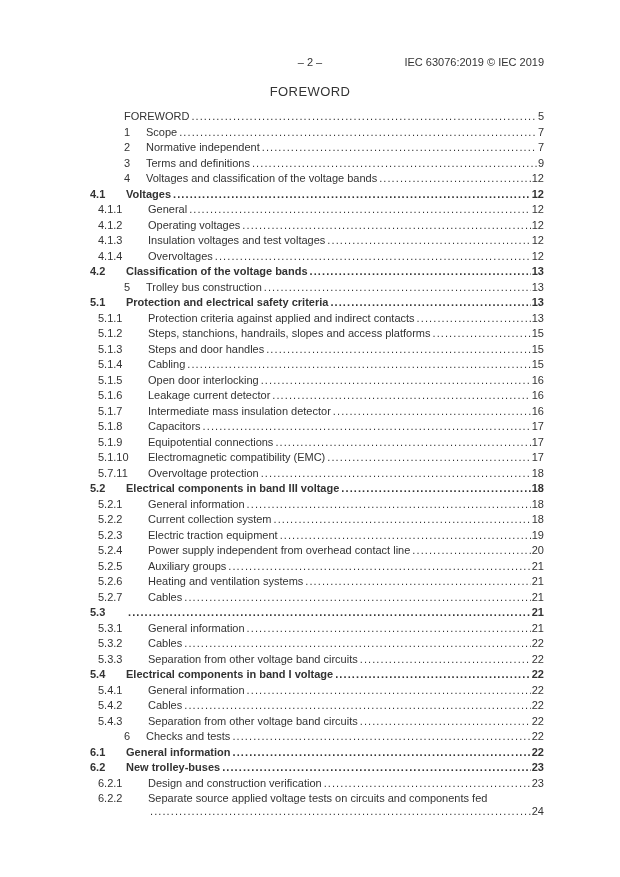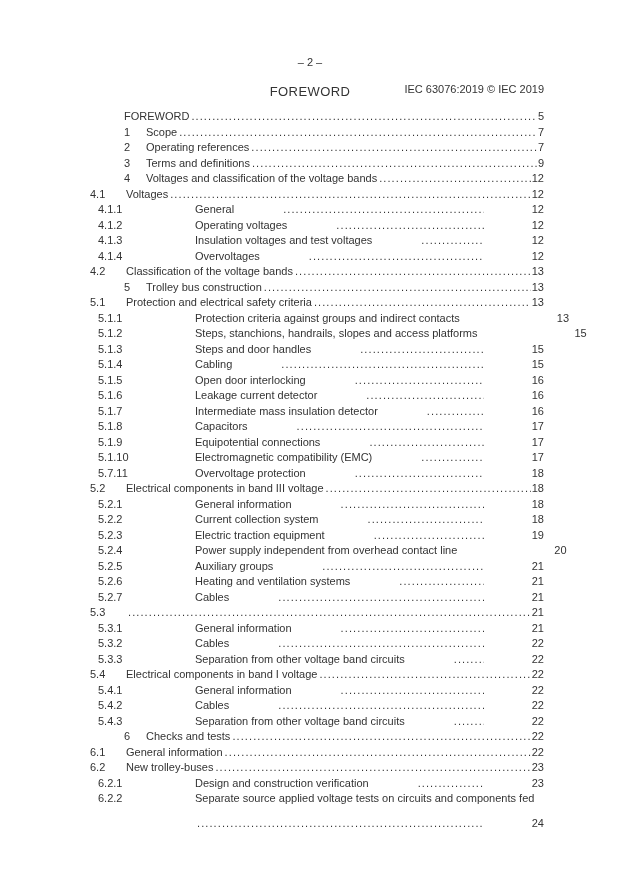--- a/index.html
+++ b/index.html
@@ -22,21 +22,20 @@
   }
   .header-center {
     position: absolute;
     left: 0; right: 0; top: 0;
     text-align: center;
   }
   .header-right {
     position: absolute;
     right: 0; top: 0;
     text-align: right;
-    margin-top: 27px;
   }
   .contents-title {
     position: absolute;
     top: 84px;
     left: 0;
     width: 620px;
     text-align: center;
     font-size: 13px;
     letter-spacing: 0.4px;
   }
@@ -47,26 +46,26 @@
     width: 468px;
   }
   .toc-row {
     display: flex;
     align-items: baseline;
     font-size: 11px;
     line-height: 13px;
     margin-bottom: 2.5px;
     padding-left: 48px;
   }
-  .toc-row.nogap { margin-bottom: 12px; }
+  .toc-row.nogap { margin-bottom: 0; }
   .num { flex: none; }
   .lvl0 .num { width: 22px; }
-  .lvl1 { padding-left: 14px; }
+  .lvl1 { padding-left: 14px; font-weight: bold; }
   .lvl1 .num { width: 36px; }
-  .lvl2 { padding-left: 22px; gap: 47px; }
+  .lvl2 { padding-left: 22px; }
   .lvl2 .num { width: 50px; }
   .title { flex: none; white-space: nowrap; }
   .leader {
     flex: 1;
     min-width: 0;
     overflow: hidden;
     white-space: nowrap;
     letter-spacing: 1.1px;
     margin: 0 1px 0 2px;
   }
@@ -88,21 +87,21 @@
         <span class="pageref">5</span>
       </div>
       <div class="toc-row lvl0">
         <span class="num">1</span>
         <span class="title">Scope</span>
         <span class="leader">............................................................................................................................................................................................................................................................................................................</span>
         <span class="pageref">7</span>
       </div>
       <div class="toc-row lvl0">
         <span class="num">2</span>
-        <span class="title">Operating references</span>
+        <span class="title">Normative independent</span>
         <span class="leader">............................................................................................................................................................................................................................................................................................................</span>
         <span class="pageref">7</span>
       </div>
       <div class="toc-row lvl0">
         <span class="num">3</span>
         <span class="title">Terms and definitions</span>
         <span class="leader">............................................................................................................................................................................................................................................................................................................</span>
         <span class="pageref">9</span>
       </div>
       <div class="toc-row lvl0">
@@ -154,21 +153,21 @@
         <span class="pageref">13</span>
       </div>
       <div class="toc-row lvl1">
         <span class="num">5.1</span>
         <span class="title">Protection and electrical safety criteria</span>
         <span class="leader">............................................................................................................................................................................................................................................................................................................</span>
         <span class="pageref">13</span>
       </div>
       <div class="toc-row lvl2">
         <span class="num">5.1.1</span>
-        <span class="title">Protection criteria against groups and indirect contacts</span>
+        <span class="title">Protection criteria against applied and indirect contacts</span>
         <span class="leader">............................................................................................................................................................................................................................................................................................................</span>
         <span class="pageref">13</span>
       </div>
       <div class="toc-row lvl2">
         <span class="num">5.1.2</span>
         <span class="title">Steps, stanchions, handrails, slopes and access platforms</span>
         <span class="leader">............................................................................................................................................................................................................................................................................................................</span>
         <span class="pageref">15</span>
       </div>
       <div class="toc-row lvl2">

